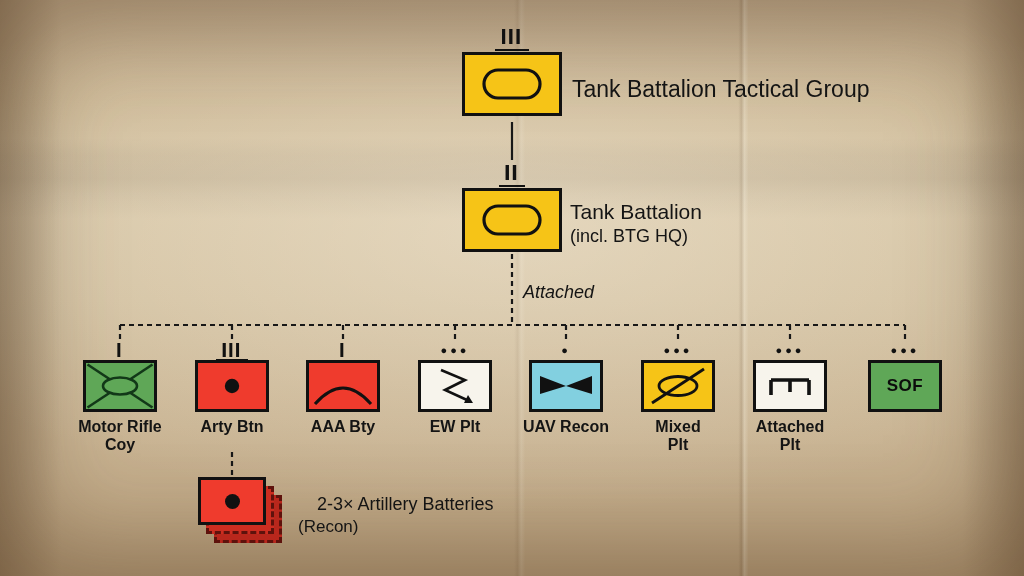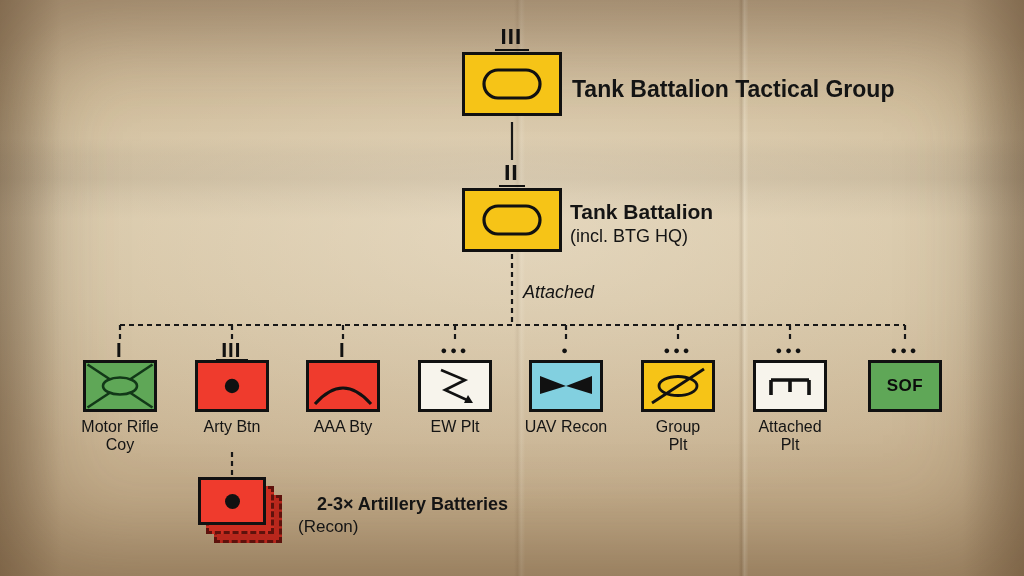--- a/index.html
+++ b/index.html
@@ -28,24 +28,24 @@
   .mark.underlined{border-bottom:2.5px solid #111;padding:0 6px 1px;}
 
   .sym-lg{width:94px;height:58px;border:3px solid #111;margin:0 auto;background:#f6c417;}
   .sym-lg svg{display:block;width:100%;height:100%;}
 
   .unit{position:absolute;z-index:2;width:110px;top:340px;text-align:center;}
   .sym{width:68px;height:46px;border:3px solid #111;margin:0 auto;
        display:flex;align-items:center;justify-content:center;text-align:right;}
   .sym svg{display:block;width:100%;height:100%;}
   .sof-text{font-weight:bold;font-size:17px;letter-spacing:0.5px;color:#0c0c0c;}
-  .ulabel{margin-top:6px;font-weight:normal;font-size:16px;line-height:1.12;}
+  .ulabel{margin-top:6px;font-weight:bold;font-size:16px;line-height:1.12;}
   .ulabel span{display:block;}
 
-  .biglabel{position:absolute;z-index:2;font-weight:bold;}
+  .biglabel{position:absolute;z-index:2;font-weight:normal;}
   .root-label{left:572px;top:76px;font-size:23px;}
   .bn-label{left:570px;top:200px;font-size:21px;}
   .bn-sublabel{left:570px;top:226px;font-size:18px;font-weight:normal;}
   .attached{position:absolute;left:523px;top:282px;z-index:2;font-style:italic;font-size:18px;font-weight:500;}
 
   .stack{position:absolute;left:198px;top:477px;z-index:2;width:100px;height:80px;}
   .stack .layer{position:absolute;width:62px;height:42px;border:3px solid #5e120c;border-style:dashed;background:#b8271c;}
   .stack .l3{left:16px;top:18px;}
   .stack .l2{left:8px;top:9px;background:#cc2d20;}
   .stack .main{position:absolute;left:0;top:0;width:62px;height:42px;border:3px solid #111;
@@ -168,21 +168,21 @@
 
   <div class="unit" style="left:623px;">
     <div class="ech ech-dots"><span style="font-size:11px;letter-spacing:3px;">●●●</span></div>
     <div class="sym" style="background-color: rgb(246, 196, 23);">
       <svg viewBox="0 0 68 46">
         <ellipse cx="34" cy="23" rx="19" ry="9.5" fill="#f6c417" stroke="#111" stroke-width="2.8"></ellipse>
         <line x1="8" y1="40" x2="60" y2="6" stroke="#111" stroke-width="2.8"></line>
       </svg>
     </div>
     <div class="ulabel">
-      <span>Group</span>
+      <span>Mixed</span>
       <span>Plt</span>
     </div>
   </div>
 
   <div class="unit" style="left:735px;">
     <div class="ech ech-dots"><span style="font-size:11px;letter-spacing:3px;">●●●</span></div>
     <div class="sym" style="background-color: rgb(247, 244, 236);">
       <svg viewBox="0 0 68 46">
         <path d="M 15 17 H 53 M 15 17 V 32 M 53 17 V 32 M 34 17 V 29" fill="none" stroke="#111" stroke-width="3.6"></path>
       </svg>

